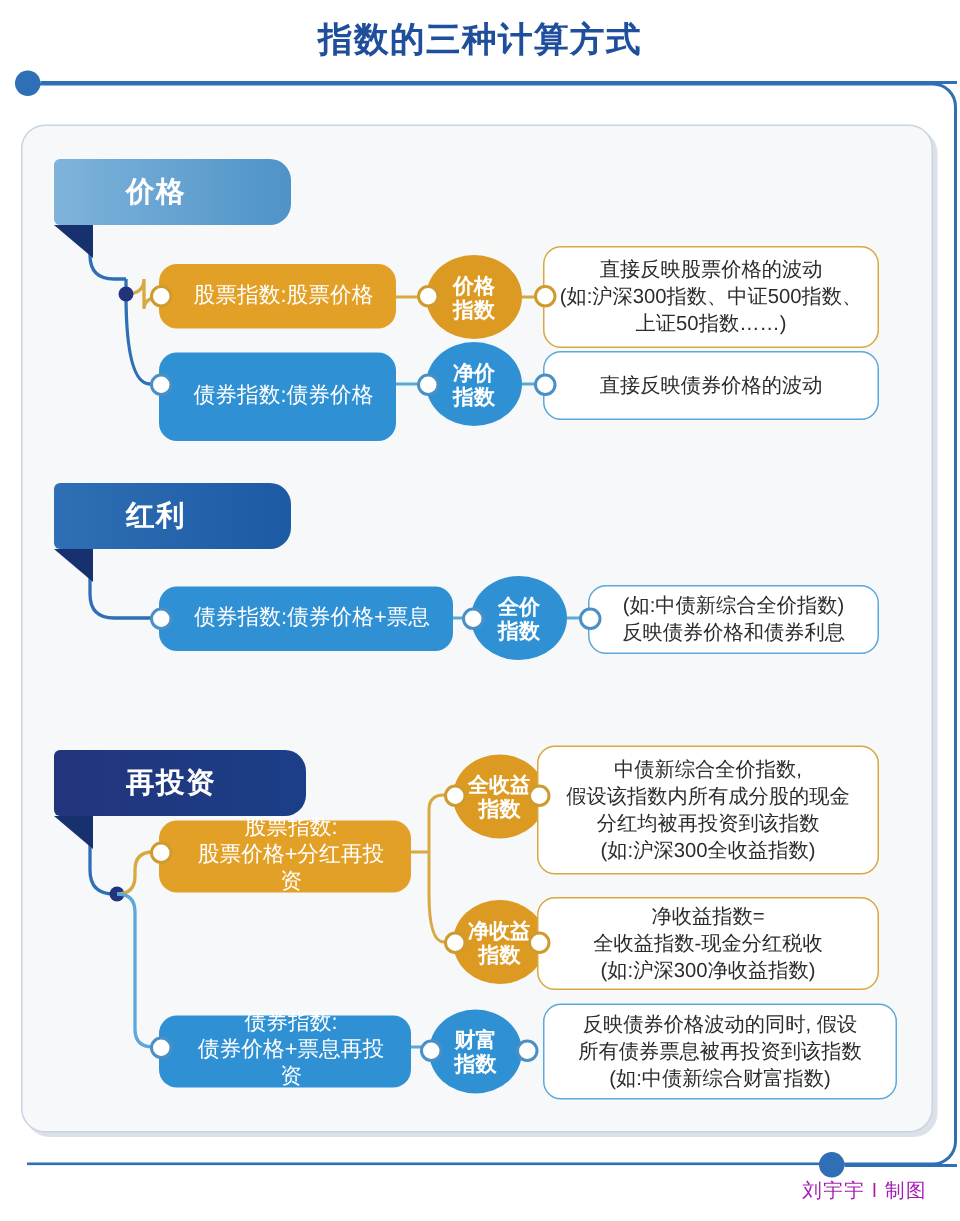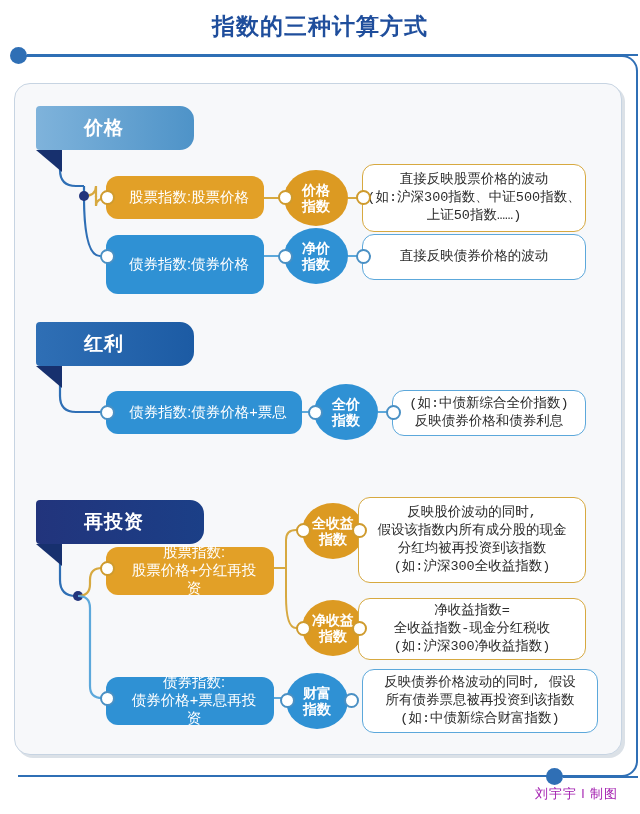--- a/index.html
+++ b/index.html
@@ -170,21 +170,21 @@
     justify-content: center;
     text-align: center;
     font-size: 13.5px;
     color: #2b2b2b;
     line-height: 1.32;
     box-sizing: border-box;
     padding: 4px 8px;
   }
   .desc.orange { border: 1.5px solid #d7a940; }
   .desc.blue   { border: 1.5px solid #5ca8db; }
-  .desc span { display: block; white-space: nowrap; font-family: Liberation Mono, monospace; }
+  .desc span { display: block; white-space: nowrap; }
 
   
   #credit {
     position: absolute;
     right: 22px;
     top: 785px;
     font-size: 13px;
     color: #a21caf;
     letter-spacing: 1px;
   }
@@ -309,21 +309,21 @@
 </div>
 <div class="knob ring-outline-orange" style="left:100px; top:561px;"></div>
 
 <div class="oval orange" style="left:302px; top:503px; width:62px; height:56px;">
   <span>全收益</span>
   <span>指数</span>
 </div>
 <div class="knob ring-outline-orange" style="left:296px; top:523px;"></div>
 
 <div class="desc orange" style="left:358px; top:497px; width:228px; height:86px;">
-  <span>反映股价波动的同时,</span>
+  <span>中债新综合全价指数,</span>
   <span>假设该指数内所有成分股的现金</span>
   <span>分红均被再投资到该指数</span>
   <span>(如:沪深300全收益指数)</span>
 </div>
 <div class="knob ring-outline-orange" style="left:352px; top:523px;"></div>
 
 <div class="oval orange" style="left:302px; top:600px; width:62px; height:56px;">
   <span>净收益</span>
   <span>指数</span>
 </div>

